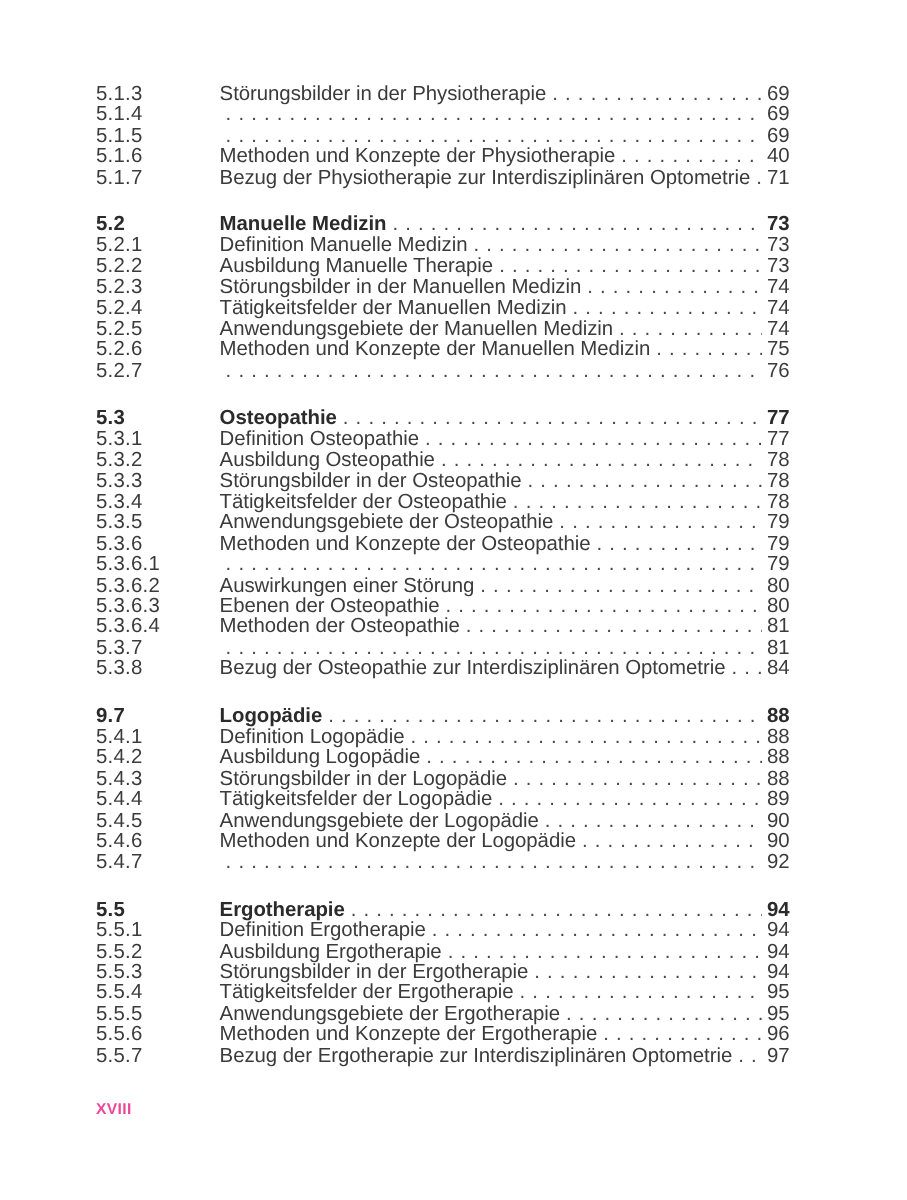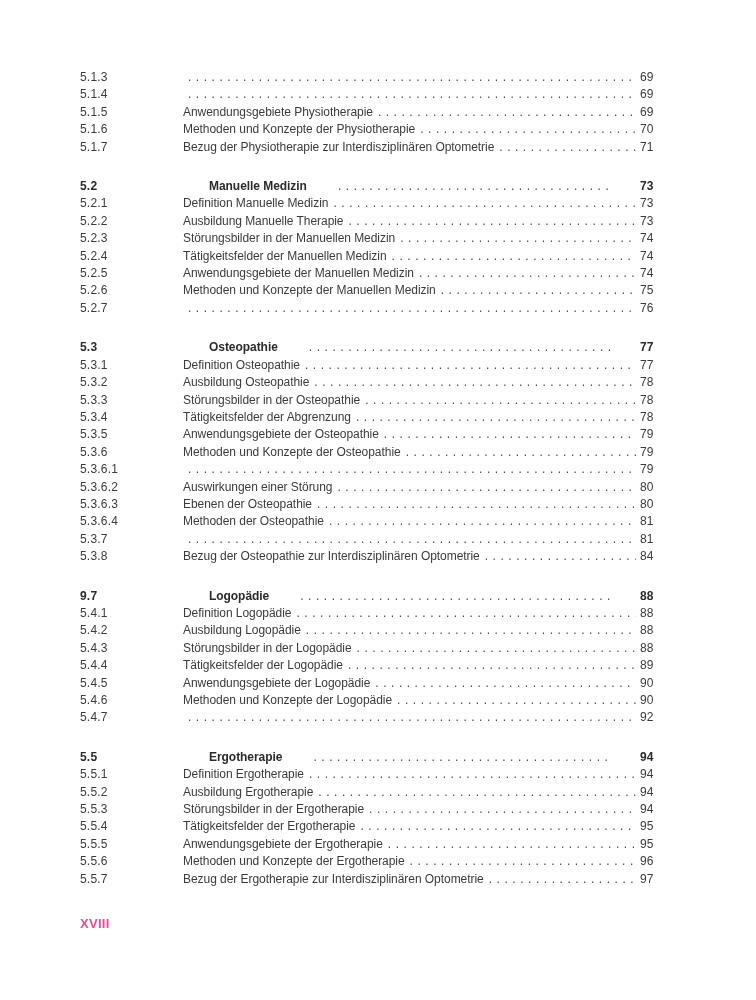--- a/index.html
+++ b/index.html
@@ -28,21 +28,21 @@
     top: 69px;
     left: 80px;
     right: 98px; 
   }
   .toc-section { margin: 0; }
   .toc-section.gap { margin-top: 22px; }
   .toc-row {
     display: flex;
     align-items: baseline;
     line-height: 17.4px;
-    font-size: 12px;
+    font-size: 17px;
     white-space: nowrap;
   }
   .toc-row .num {
     flex: 0 0 103px;
     letter-spacing: 0.2px;
   }
   .toc-row .title {
     flex: 0 0 auto;
     letter-spacing: -0.05px;
   }
@@ -56,21 +56,20 @@
   }
   .toc-row .pg {
     flex: 0 0 auto;
     min-width: 18px;
     text-align: left;
     padding-left: 4px;
   }
   .toc-row.header {
     font-weight: bold;
     color: #2b2b2b;
-    gap: 26px;
   }
   .toc-row.header .dots {
     font-weight: normal;
     color: #474747;
   }
   .footer-pagenum {
     position: absolute;
     left: 80px;
     top: 916px;
     font-size: 13px;
@@ -80,39 +79,39 @@
   }
 </style>
 </head>
 <body>
 
 <div class="page">
   <div class="toc">
       <div class="toc-section">
         <div class="toc-row">
           <span class="num">5.1.3</span>
+          <span class="title">Störungsbilder in der Physiotherapie</span>
           <span class="dots">. . . . . . . . . . . . . . . . . . . . . . . . . . . . . . . . . . . . . . . . . . . . . . . . . . . . . . . . . . . . . . . . . . . . . . . . . . . . . . . . . . . . . . . . . . . . . . . . . . . . . . . . . . . . . . . . . . . . . . . . . . . . . . . . . . . . . . . . . . . . . . . . . . . . . . . . . . . . . . . . . . . . . . . . . . . . . . . . . . . . . . . . . . . . . . . . . . . . . . . . </span>
           <span class="pg">69</span>
         </div>
         <div class="toc-row">
           <span class="num">5.1.4</span>
           <span class="dots">. . . . . . . . . . . . . . . . . . . . . . . . . . . . . . . . . . . . . . . . . . . . . . . . . . . . . . . . . . . . . . . . . . . . . . . . . . . . . . . . . . . . . . . . . . . . . . . . . . . . . . . . . . . . . . . . . . . . . . . . . . . . . . . . . . . . . . . . . . . . . . . . . . . . . . . . . . . . . . . . . . . . . . . . . . . . . . . . . . . . . . . . . . . . . . . . . . . . . . . . </span>
           <span class="pg">69</span>
         </div>
         <div class="toc-row">
           <span class="num">5.1.5</span>
-          <span class="title">Anwendungsgebiete Physiotherapie</span>
           <span class="dots">. . . . . . . . . . . . . . . . . . . . . . . . . . . . . . . . . . . . . . . . . . . . . . . . . . . . . . . . . . . . . . . . . . . . . . . . . . . . . . . . . . . . . . . . . . . . . . . . . . . . . . . . . . . . . . . . . . . . . . . . . . . . . . . . . . . . . . . . . . . . . . . . . . . . . . . . . . . . . . . . . . . . . . . . . . . . . . . . . . . . . . . . . . . . . . . . . . . . . . . . </span>
           <span class="pg">69</span>
         </div>
         <div class="toc-row">
           <span class="num">5.1.6</span>
           <span class="title">Methoden und Konzepte der Physiotherapie</span>
           <span class="dots">. . . . . . . . . . . . . . . . . . . . . . . . . . . . . . . . . . . . . . . . . . . . . . . . . . . . . . . . . . . . . . . . . . . . . . . . . . . . . . . . . . . . . . . . . . . . . . . . . . . . . . . . . . . . . . . . . . . . . . . . . . . . . . . . . . . . . . . . . . . . . . . . . . . . . . . . . . . . . . . . . . . . . . . . . . . . . . . . . . . . . . . . . . . . . . . . . . . . . . . . </span>
-          <span class="pg">70</span>
+          <span class="pg">40</span>
         </div>
         <div class="toc-row">
           <span class="num">5.1.7</span>
           <span class="title">Bezug der Physiotherapie zur Interdisziplinären Optometrie</span>
           <span class="dots">. . . . . . . . . . . . . . . . . . . . . . . . . . . . . . . . . . . . . . . . . . . . . . . . . . . . . . . . . . . . . . . . . . . . . . . . . . . . . . . . . . . . . . . . . . . . . . . . . . . . . . . . . . . . . . . . . . . . . . . . . . . . . . . . . . . . . . . . . . . . . . . . . . . . . . . . . . . . . . . . . . . . . . . . . . . . . . . . . . . . . . . . . . . . . . . . . . . . . . . . </span>
           <span class="pg">71</span>
         </div>
       </div>
       <div class="toc-section gap">
         <div class="toc-row header">
@@ -183,21 +182,21 @@
           <span class="pg">78</span>
         </div>
         <div class="toc-row">
           <span class="num">5.3.3</span>
           <span class="title">Störungsbilder in der Osteopathie</span>
           <span class="dots">. . . . . . . . . . . . . . . . . . . . . . . . . . . . . . . . . . . . . . . . . . . . . . . . . . . . . . . . . . . . . . . . . . . . . . . . . . . . . . . . . . . . . . . . . . . . . . . . . . . . . . . . . . . . . . . . . . . . . . . . . . . . . . . . . . . . . . . . . . . . . . . . . . . . . . . . . . . . . . . . . . . . . . . . . . . . . . . . . . . . . . . . . . . . . . . . . . . . . . . . </span>
           <span class="pg">78</span>
         </div>
         <div class="toc-row">
           <span class="num">5.3.4</span>
-          <span class="title">Tätigkeitsfelder der Abgrenzung</span>
+          <span class="title">Tätigkeitsfelder der Osteopathie</span>
           <span class="dots">. . . . . . . . . . . . . . . . . . . . . . . . . . . . . . . . . . . . . . . . . . . . . . . . . . . . . . . . . . . . . . . . . . . . . . . . . . . . . . . . . . . . . . . . . . . . . . . . . . . . . . . . . . . . . . . . . . . . . . . . . . . . . . . . . . . . . . . . . . . . . . . . . . . . . . . . . . . . . . . . . . . . . . . . . . . . . . . . . . . . . . . . . . . . . . . . . . . . . . . . </span>
           <span class="pg">78</span>
         </div>
         <div class="toc-row">
           <span class="num">5.3.5</span>
           <span class="title">Anwendungsgebiete der Osteopathie</span>
           <span class="dots">. . . . . . . . . . . . . . . . . . . . . . . . . . . . . . . . . . . . . . . . . . . . . . . . . . . . . . . . . . . . . . . . . . . . . . . . . . . . . . . . . . . . . . . . . . . . . . . . . . . . . . . . . . . . . . . . . . . . . . . . . . . . . . . . . . . . . . . . . . . . . . . . . . . . . . . . . . . . . . . . . . . . . . . . . . . . . . . . . . . . . . . . . . . . . . . . . . . . . . . . </span>
           <span class="pg">79</span>
         </div>
         <div class="toc-row">

